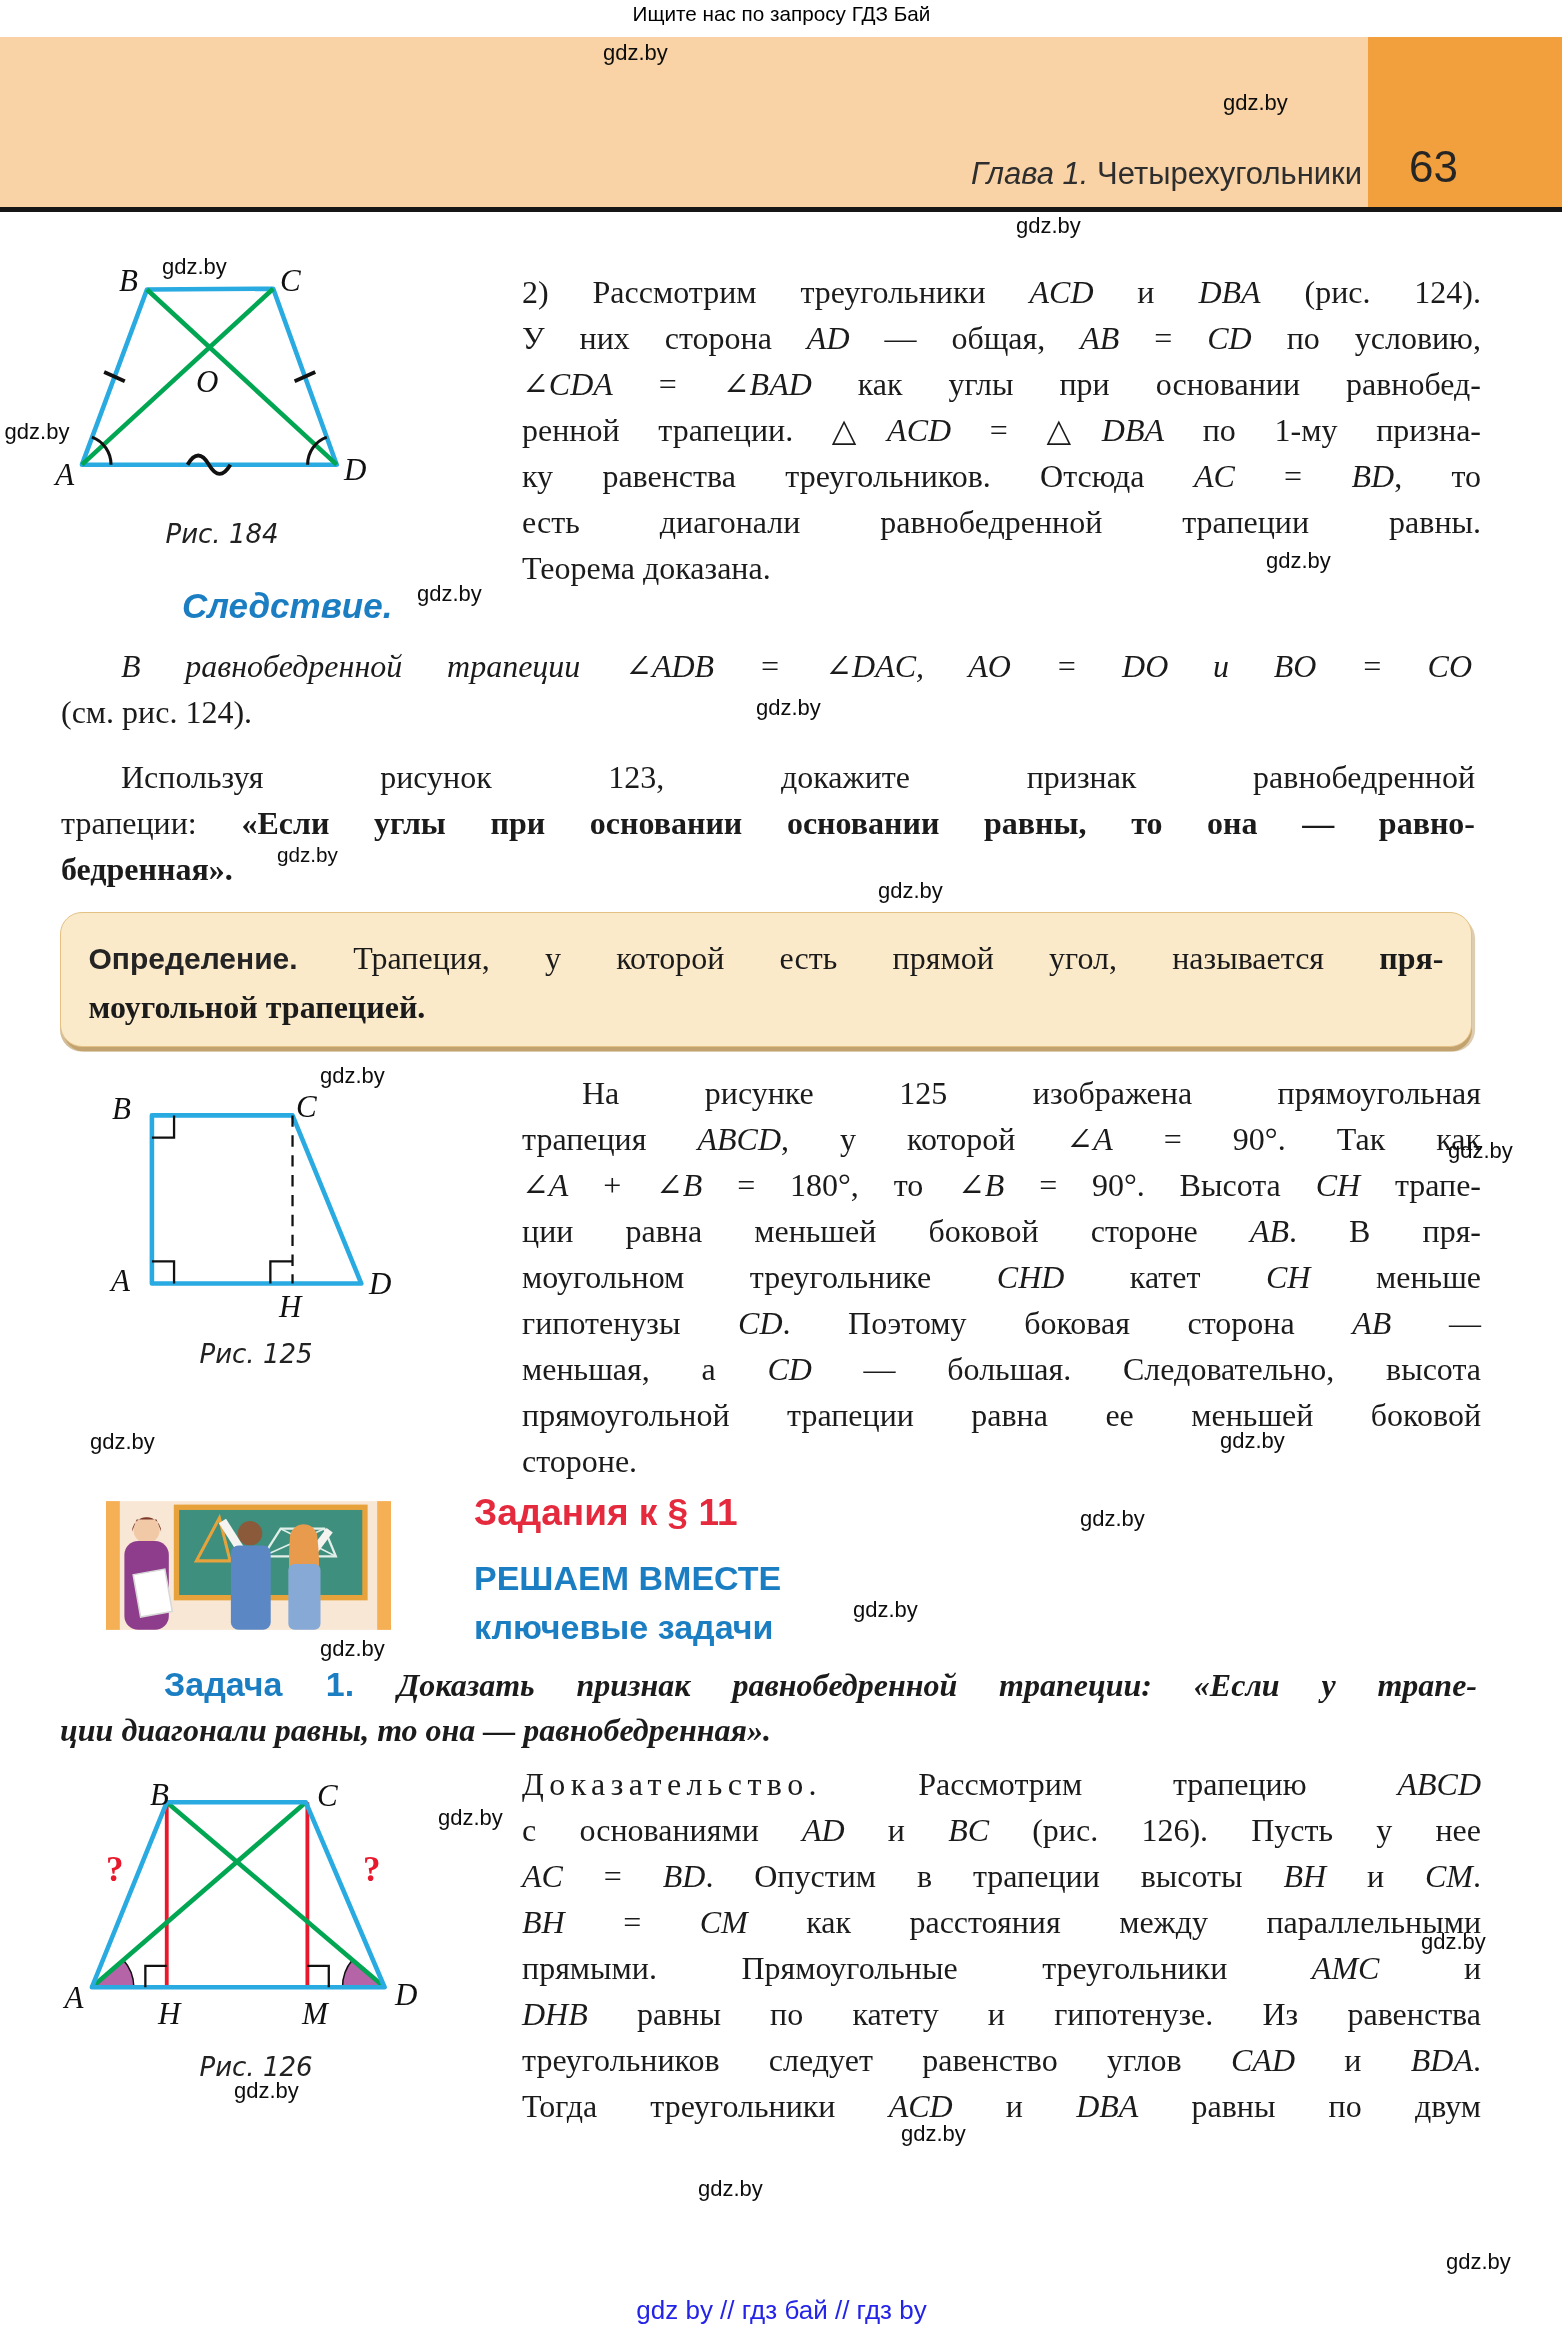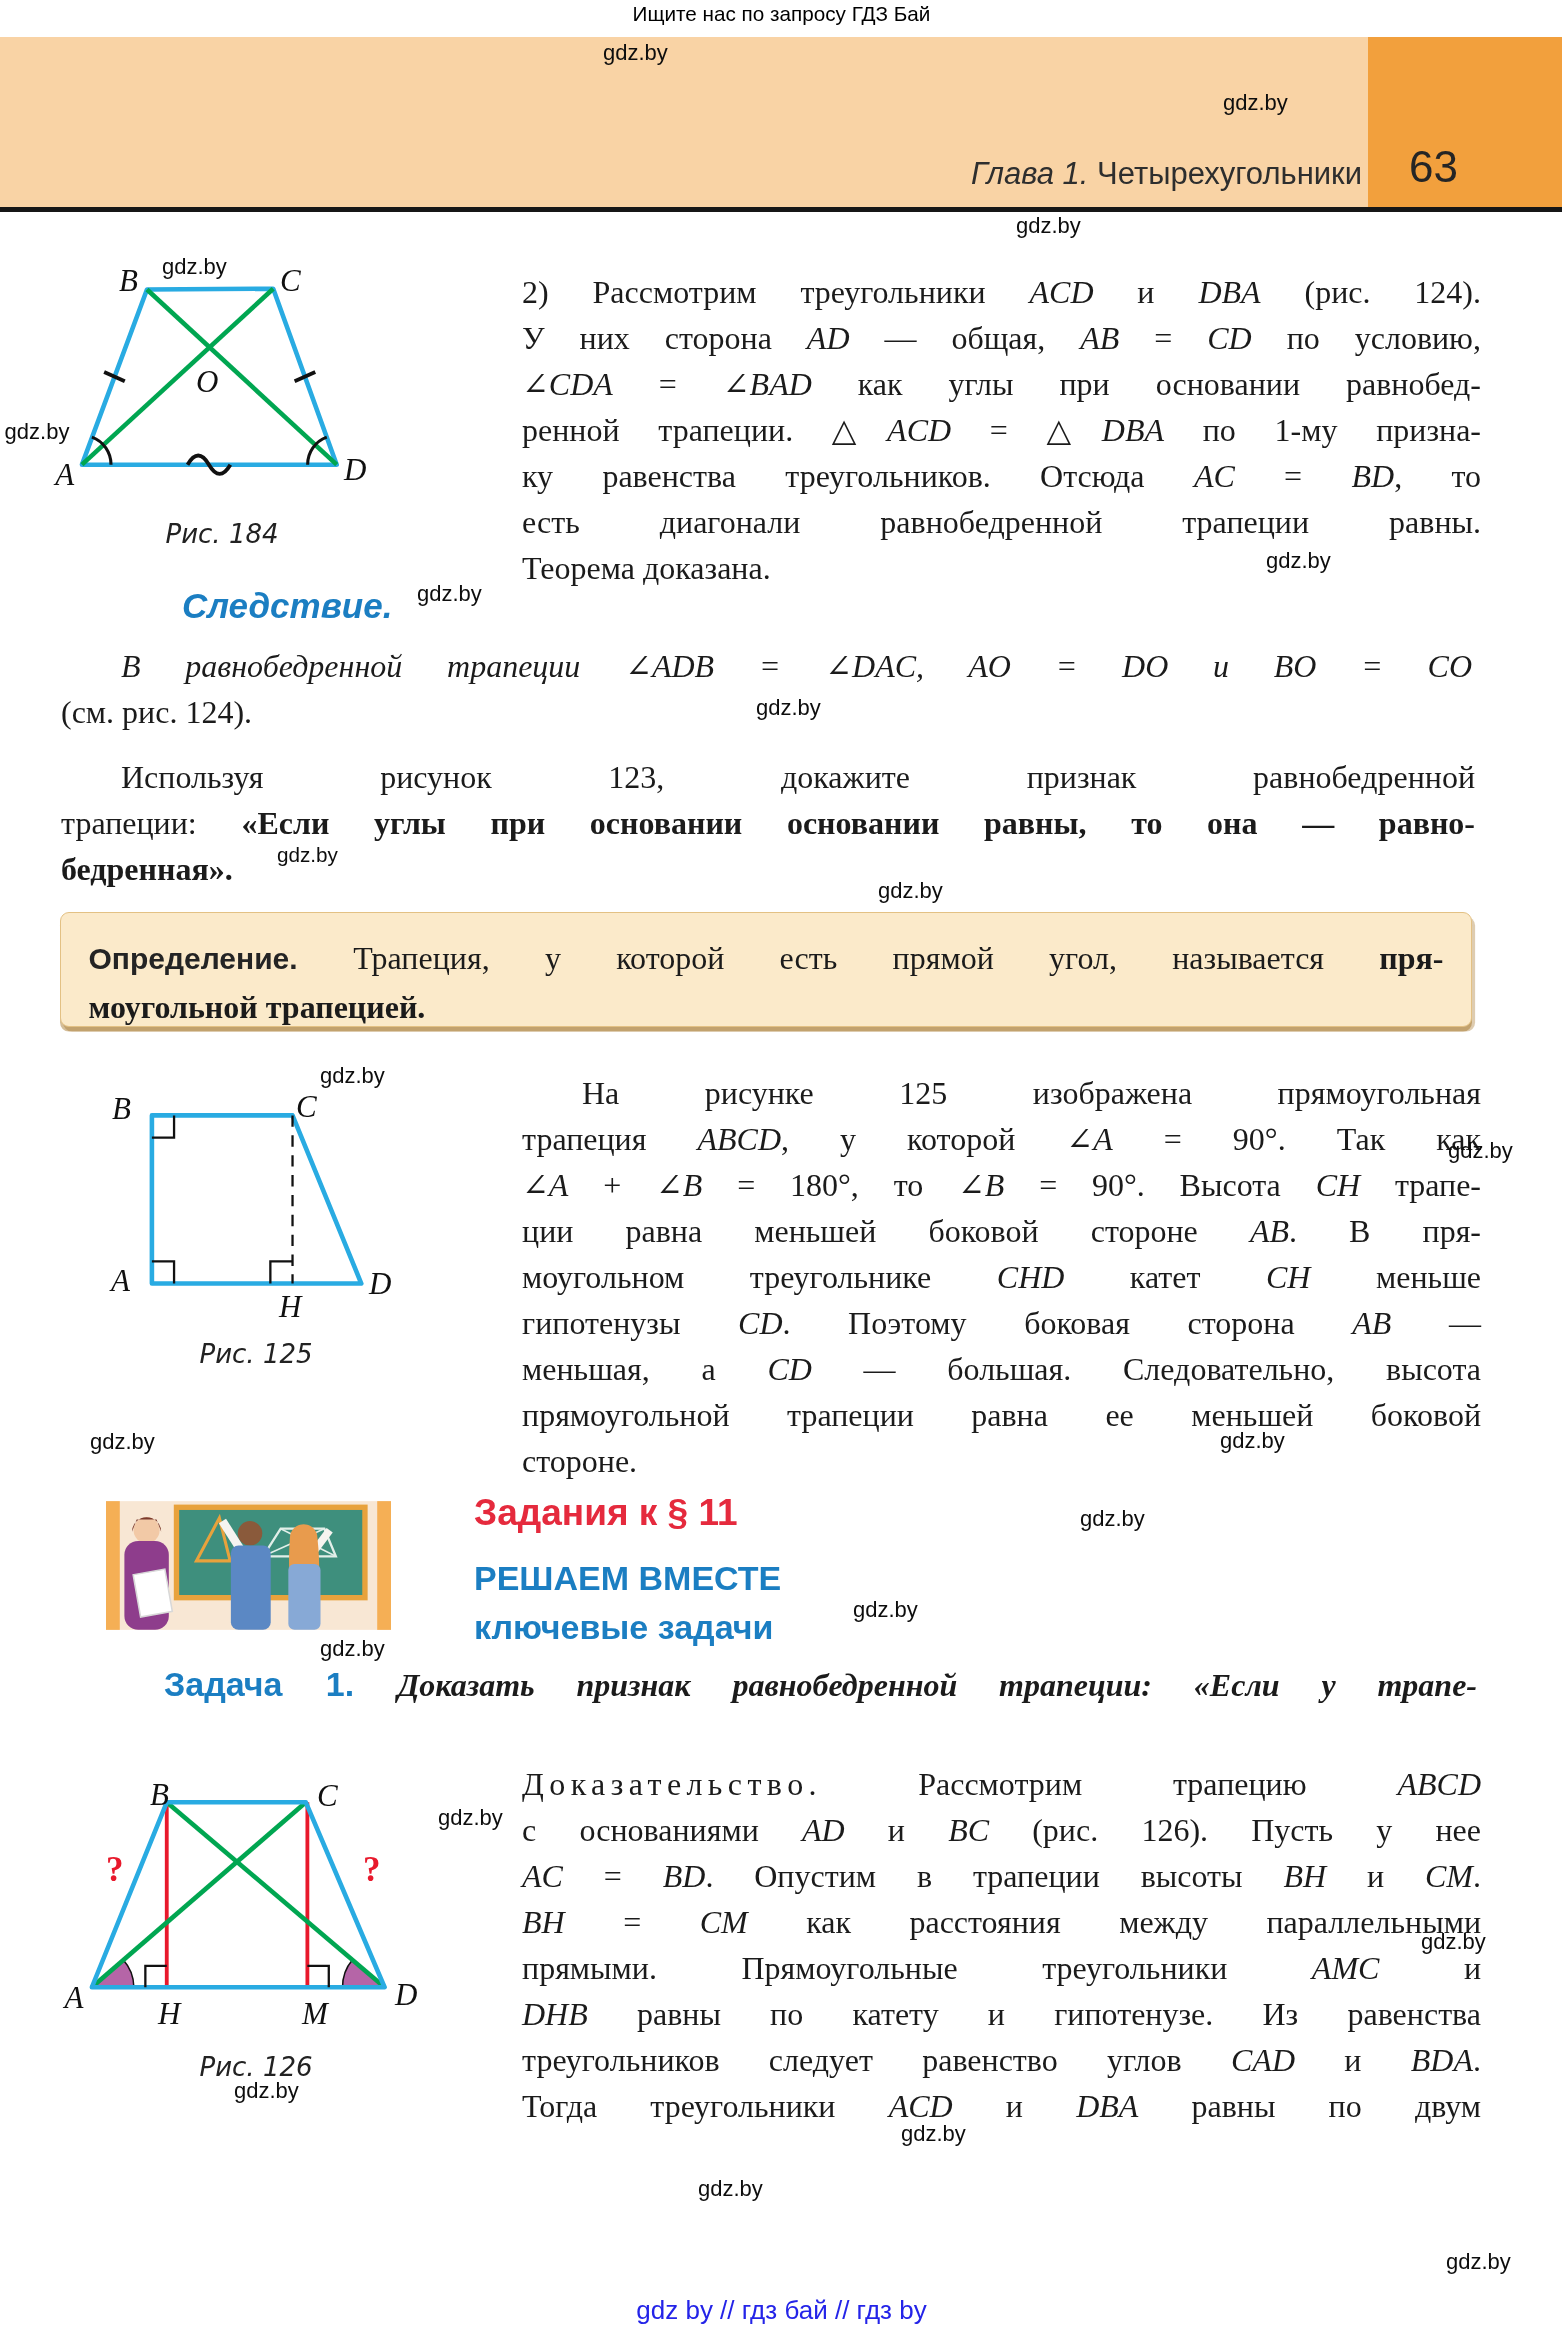--- a/index.html
+++ b/index.html
@@ -35,22 +35,22 @@
   .defw{font-family:"Liberation Sans",sans-serif;font-weight:600;font-size:30px;color:#242424;}
   .spn{letter-spacing:5.4px;}
 
   
   .h-blue-script{position:absolute;font-family:"Liberation Sans",sans-serif;font-weight:bold;
                  font-style:italic;font-size:35px;color:#1b7ec2;}
   .h-red{position:absolute;font-family:"Liberation Sans",sans-serif;font-weight:bold;font-size:37px;color:#e52a3d;}
   .h-blue{position:absolute;font-family:"Liberation Sans",sans-serif;font-weight:bold;font-size:34px;color:#1b7ec2;}
 
   
-  .defbox{position:absolute;left:60px;top:912px;width:1412px;height:115px;box-sizing:border-box;
-          background:#fbeaca;border:1.5px solid #e3c184;border-radius:9px;
+  .defbox{position:absolute;left:60px;top:912px;width:1412px;height:135px;box-sizing:border-box;
+          background:#fbeaca;border:1.5px solid #e3c184;border-radius:22px;
           box-shadow:0 4.6px 0 rgba(160,110,30,.45), 3.1px 4.6px 0 rgba(160,110,30,.35);
           padding:21.4px 27.5px 0 27.5px;}
 
   
   .fig{position:absolute;}
   .vlabel{position:absolute;font-family:"Liberation Serif",serif;font-style:italic;font-size:31px;color:#101010;}
   .fig-caption{position:absolute;font-family:"DejaVu Sans",sans-serif;font-style:italic;
                font-size:26px;color:#222;text-align:center;}
   .qmark{position:absolute;font-family:"Liberation Serif",serif;font-weight:bold;font-size:35px;color:#e8192c;}
 
@@ -175,20 +175,21 @@
       <rect x="238" y="82" width="42" height="86" rx="8" fill="#87a9d6"></rect>
     </svg>
   </div>
 
   <div class="h-red" style="left:474px;top:1492px;">Задания к § 11</div>
   <div class="h-blue" style="left:474px;top:1559px;">РЕШАЕМ ВМЕСТЕ</div>
   <div class="h-blue" style="left:474px;top:1608px;">ключевые задачи</div>
 
   <div class="book ind" style="left:60px;top:1660px;width:1417px;line-height:49px;">
       <div><span class="task">Задача 1. </span><span class="bi">Доказать признак равнобедренной трапеции: «Если у трапе-</span></div>
+      <div class="nj"><span class="bi">ции диагонали равны, то она — равнобедренная».</span></div>
     </div>
 
   <div class="fig" style="left:46px;top:1783px;width:428px;height:329px;">
     <svg width="428" height="329" viewBox="0 0 560 430">
       <path d="M 60 267 L 115 267 A 55 55 0 0 0 101 231 Z" fill="#b565a7" stroke="#111" stroke-width="2"></path>
       <path d="M 443 267 L 388 267 A 55 55 0 0 1 401 231 Z" fill="#b565a7" stroke="#111" stroke-width="2"></path>
       <line x1="158" y1="25" x2="158" y2="267" stroke="#e8192c" stroke-width="5"></line>
       <line x1="342" y1="25" x2="342" y2="267" stroke="#e8192c" stroke-width="5"></line>
       <line x1="60" y1="267" x2="340" y2="25" stroke="#00a651" stroke-width="6"></line>
       <line x1="158" y1="25" x2="443" y2="267" stroke="#00a651" stroke-width="6"></line>

